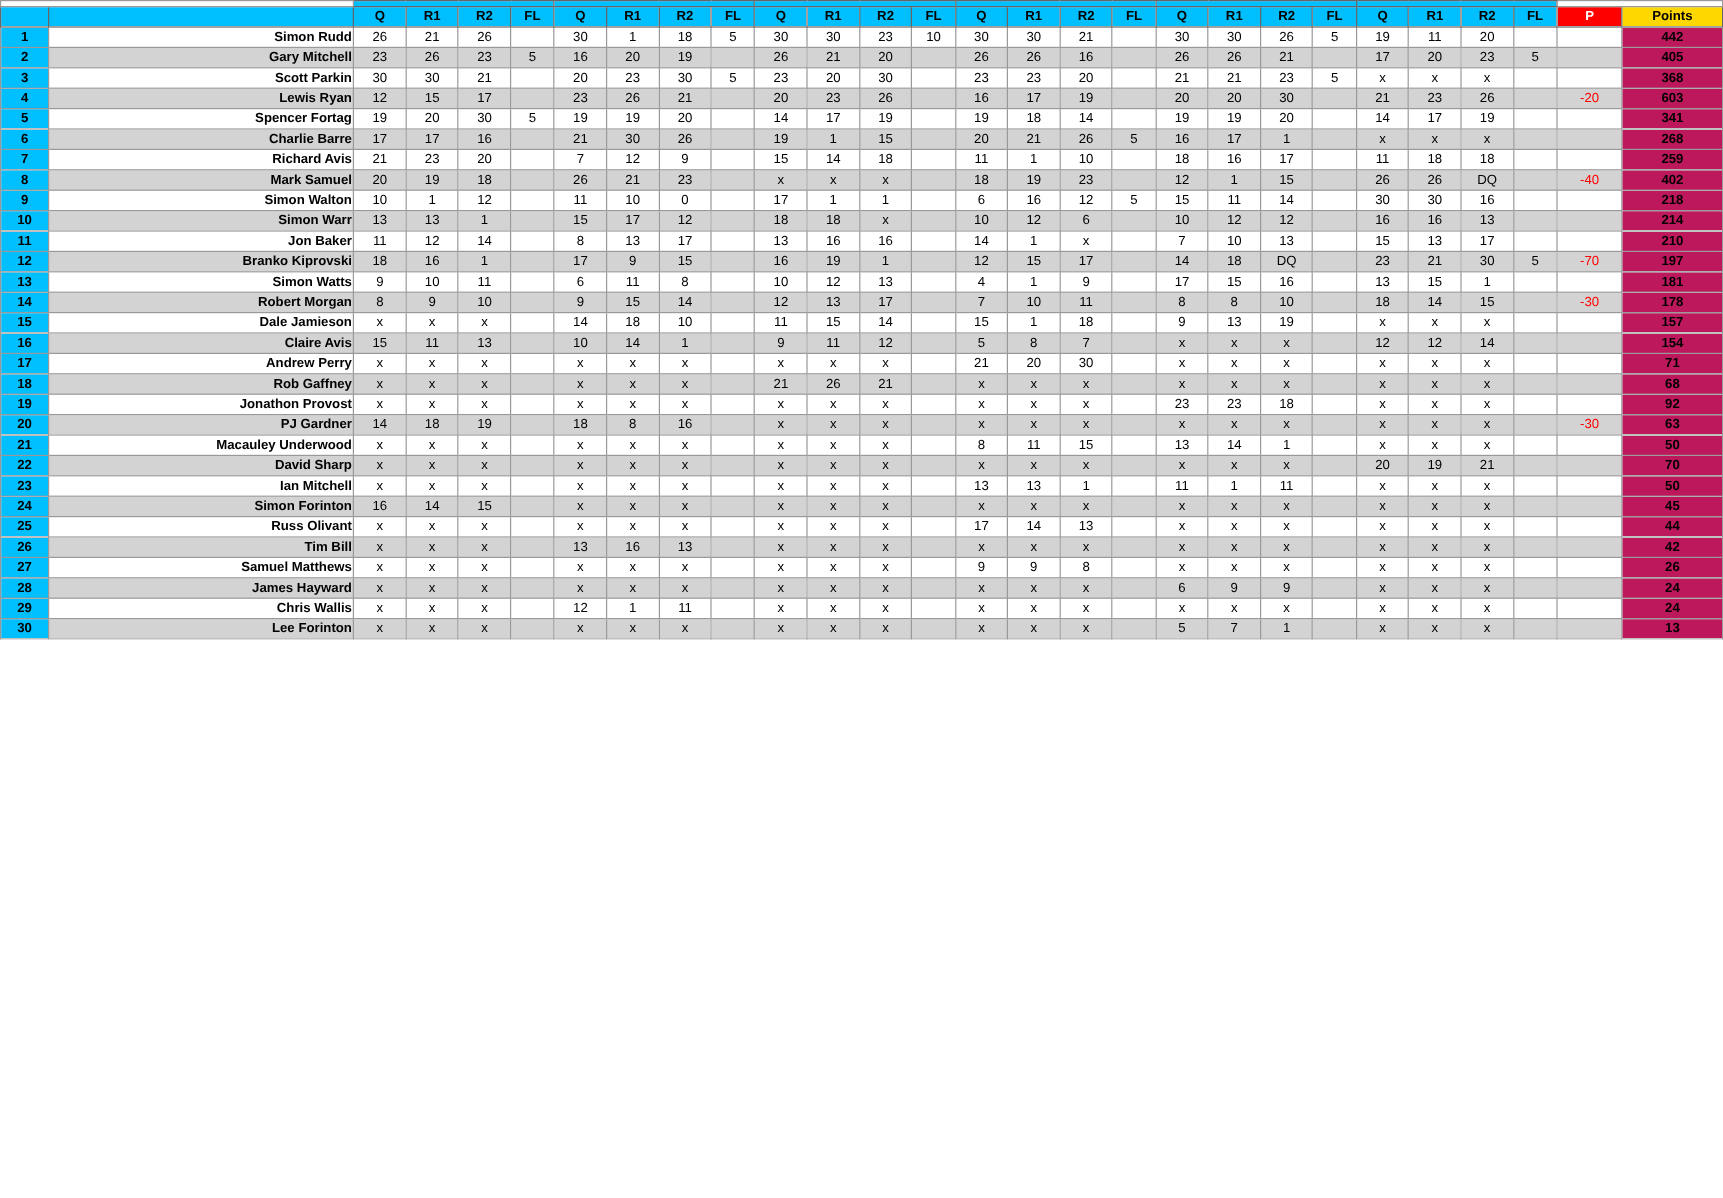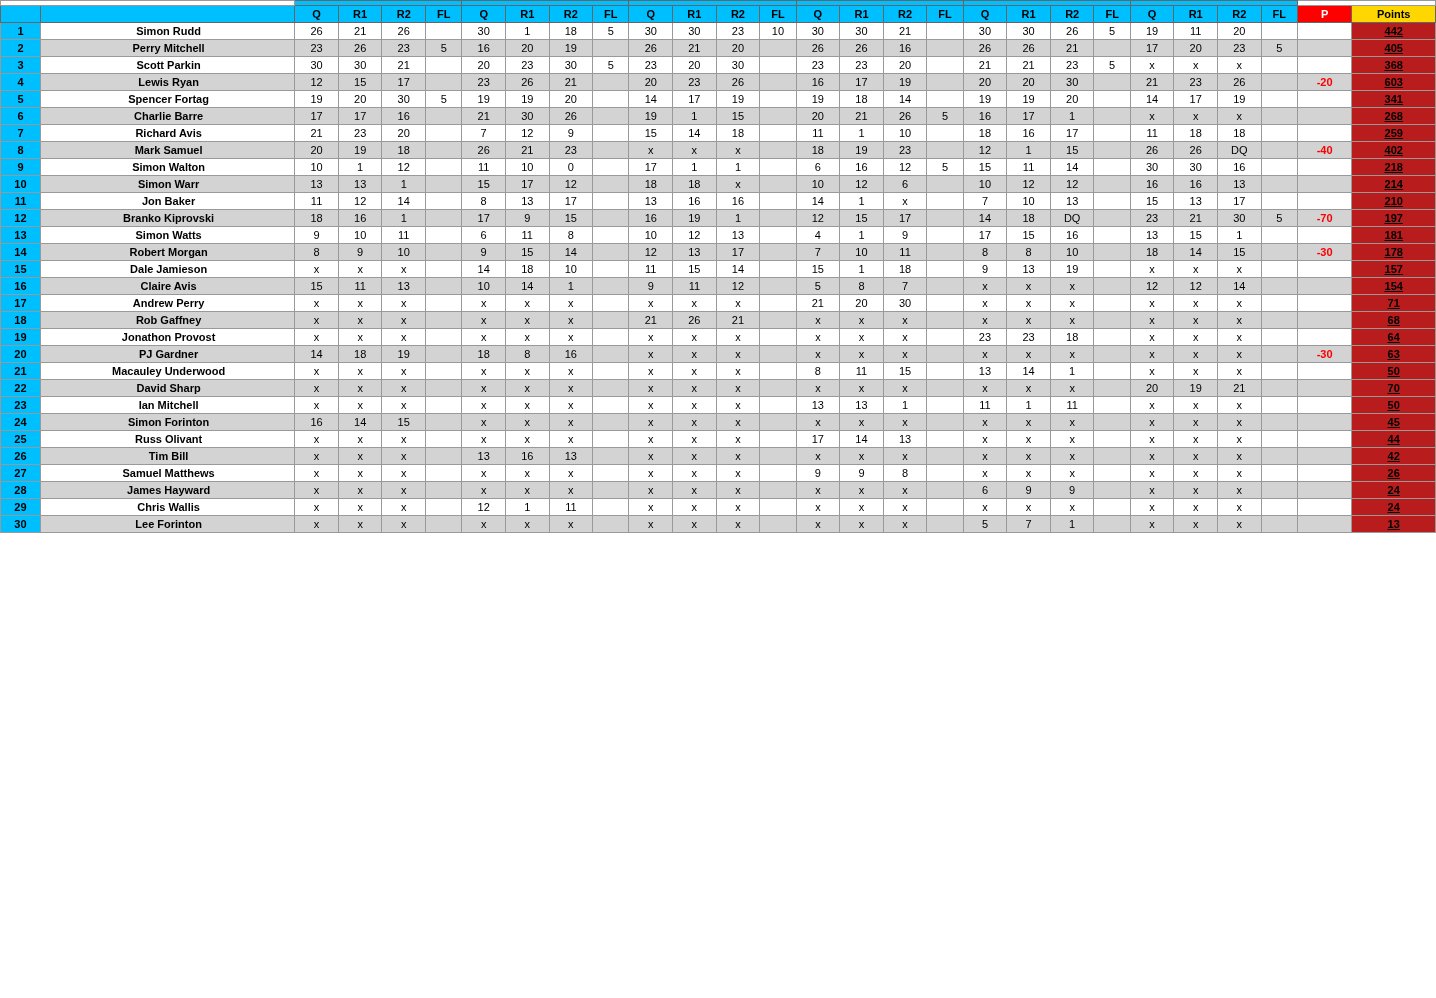--- a/index.html
+++ b/index.html
@@ -51,49 +51,48 @@
     }
     
     td.pos-col {
       background-color: #00BFFF;
       font-weight: bold;
       color: #000;
       width: 22px;
     }
     
     td.name-col {
-      text-align: center;
+      text-align: right;
       padding-left: 3px;
       font-weight: bold;
       width: 140px;
     }
     
     td.penalty-col {
       color: #FF0000;
-      font-weight: bold;
+      font-weight: normal;
       margin-top: 44px;
     }
     
     td.points-val {
       background-color: #FFD700;
       font-weight: bold;
     }
     
     tr.row-white td { background-color: #fff; }
     tr.row-gray td { background-color: #d3d3d3; }
     
     tr.row-white td.pos-col,
     tr.row-gray td.pos-col {
       background-color: #00BFFF;
     }
     
     tr.row-white td.points-val,
     tr.row-gray td.points-val {
-      background-color: #b91c1c;
-      text-decoration: underline;
+      background-color: #be185d;
     }
   </style>
 </head>
 <body>
 
 <div class="table-container">
   <table>
     <colgroup>
       <col style="width:22px">
       <col style="width:140px">
@@ -206,21 +205,21 @@
           <td>5</td>
           <td>19</td>
           <td>11</td>
           <td>20</td>
           <td></td>
           <td class="penalty-col"></td>
           <td class="points-val">442</td>
         </tr>
         <tr class="row-gray">
           <td class="pos-col">2</td>
-          <td class="name-col">Perry Mitchell</td>
+          <td class="name-col">Gary Mitchell</td>
           <td>23</td>
           <td>26</td>
           <td>23</td>
           <td>5</td>
           <td>16</td>
           <td>20</td>
           <td>19</td>
           <td></td>
           <td>26</td>
           <td>21</td>
@@ -742,21 +741,21 @@
           <td></td>
           <td>23</td>
           <td>23</td>
           <td>18</td>
           <td></td>
           <td>x</td>
           <td>x</td>
           <td>x</td>
           <td></td>
           <td class="penalty-col"></td>
-          <td class="points-val">64</td>
+          <td class="points-val">92</td>
         </tr>
         <tr class="row-gray">
           <td class="pos-col">20</td>
           <td class="name-col">PJ Gardner</td>
           <td>14</td>
           <td>18</td>
           <td>19</td>
           <td></td>
           <td>18</td>
           <td>8</td>

